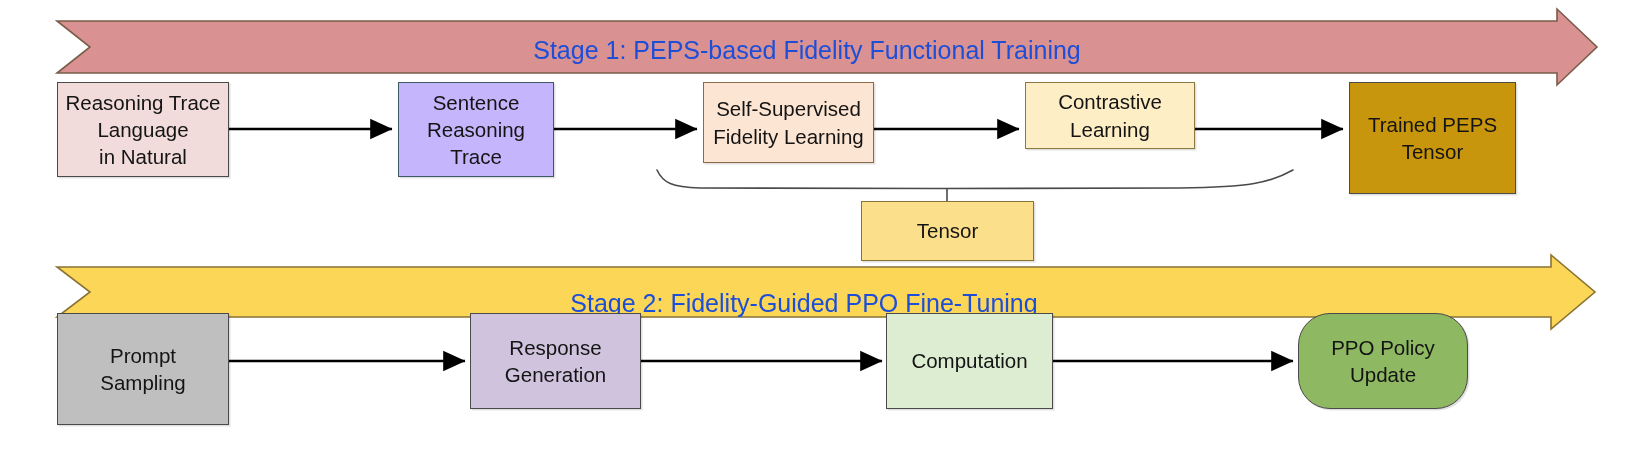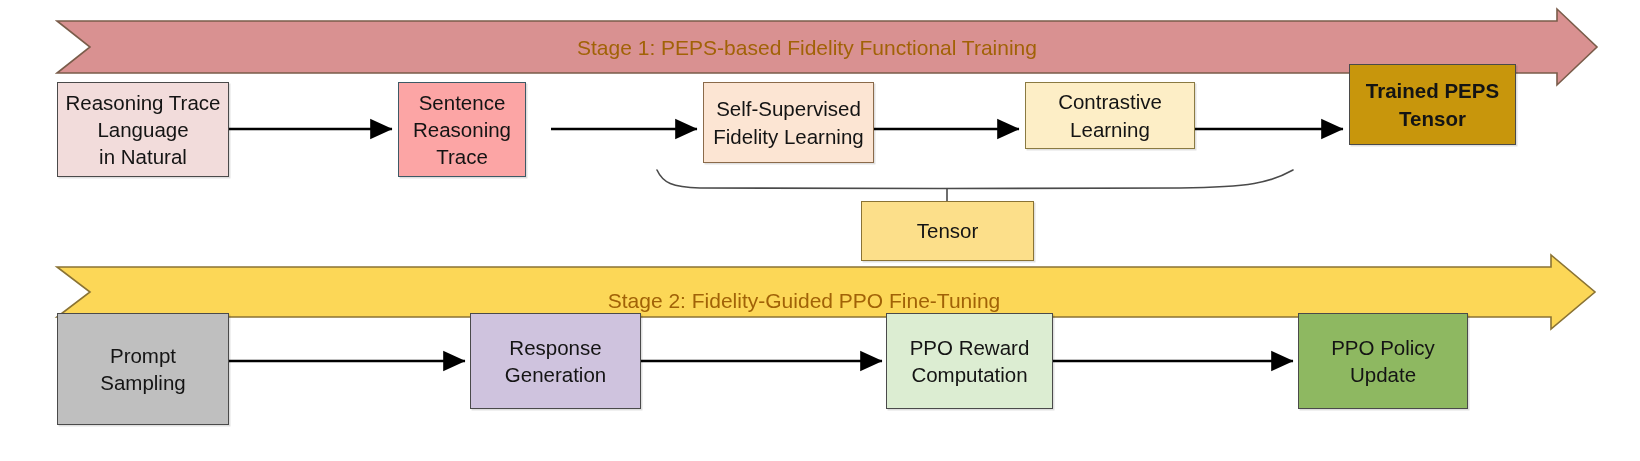--- a/index.html
+++ b/index.html
@@ -13,22 +13,22 @@
   #canvas {
     position: relative;
     width: 1640px;
     height: 461px;
     background: #ffffff;
     overflow: hidden;
   }
   .banner-label {
     position: absolute;
     text-align: center;
-    font-size: 21px;
-    color: #a16207;
+    font-size: 25px;
+    color: #1d4ed8;
     white-space: nowrap;
     pointer-events: none;
   }
   .nodebox {
     position: absolute;
     box-sizing: border-box;
     border: 1.6px solid #4a4a4a;
     display: flex;
     align-items: center;
     justify-content: center;
@@ -83,42 +83,42 @@
   <div class="banner-label" style="left:57px; top:289px; width:1494px;">Stage 2: Fidelity-Guided PPO Fine-Tuning</div>
 
   <div class="nodebox" style="left:57px; top:82px; width:172px; height:95px; background:#f2dcdb; border-color:#4a4a4a;">
     <div>
       <span>Reasoning Trace</span>
       <span>Language</span>
       <span>in Natural</span>
     </div>
   </div>
 
-  <div class="nodebox" style="left:398px; top:82px; width:128px; height:95px; background:#fca5a5; border-color:#3d5a66;">
+  <div class="nodebox" style="left:398px; top:82px; width:156px; height:95px; background:#c4b5fd; border-color:#3d5a66;">
     <div>
       <span>Sentence</span>
       <span>Reasoning Trace</span>
     </div>
   </div>
 
   <div class="nodebox" style="left:703px; top:82px; width:171px; height:81px; background:#fce5d3; border-color:#8a6a4a;">
     <div>
       <span>Self-Supervised</span>
       <span>Fidelity Learning</span>
     </div>
   </div>
 
   <div class="nodebox" style="left:1025px; top:82px; width:170px; height:67px; background:#fdeec6; border-color:#8a7a42;">
     <div>
       <span>Contrastive</span>
       <span>Learning</span>
     </div>
   </div>
 
-  <div class="nodebox" style="left:1349px; top:64px; width:167px; height:81px; background:#c8960c; border-color:#4a4a4a;font-weight:bold;">
+  <div class="nodebox" style="left:1349px; top:82px; width:167px; height:112px; background:#c8960c; border-color:#4a4a4a;">
     <div>
       <span>Trained PEPS</span>
       <span>Tensor</span>
     </div>
   </div>
 
   <div class="nodebox" style="left:861px; top:201px; width:173px; height:60px; background:#fcdf8a; border-color:#8a7334;">
     <div>
       <span>Tensor</span>
     </div>
@@ -133,25 +133,24 @@
 
   <div class="nodebox" style="left:470px; top:313px; width:171px; height:96px; background:#cfc3de; border-color:#4a4a4a;align-items:center;">
     <div>
       <span>Response</span>
       <span>Generation</span>
     </div>
   </div>
 
   <div class="nodebox" style="left:886px; top:313px; width:167px; height:96px; background:#dcedd2; border-color:#4a4a4a;">
     <div>
-      <span>PPO Reward</span>
       <span>Computation</span>
     </div>
   </div>
 
-  <div class="nodebox" style="left:1298px; top:313px; width:170px; height:96px; background:#8eb861; border-color:#4a4a4a;">
+  <div class="nodebox" style="left:1298px; top:313px; width:170px; height:96px; background:#8eb861; border-color:#4a4a4a;border-radius:32px;">
     <div>
       <span>PPO Policy</span>
       <span>Update</span>
     </div>
   </div>
 
 </div>
 
 </body></html>

